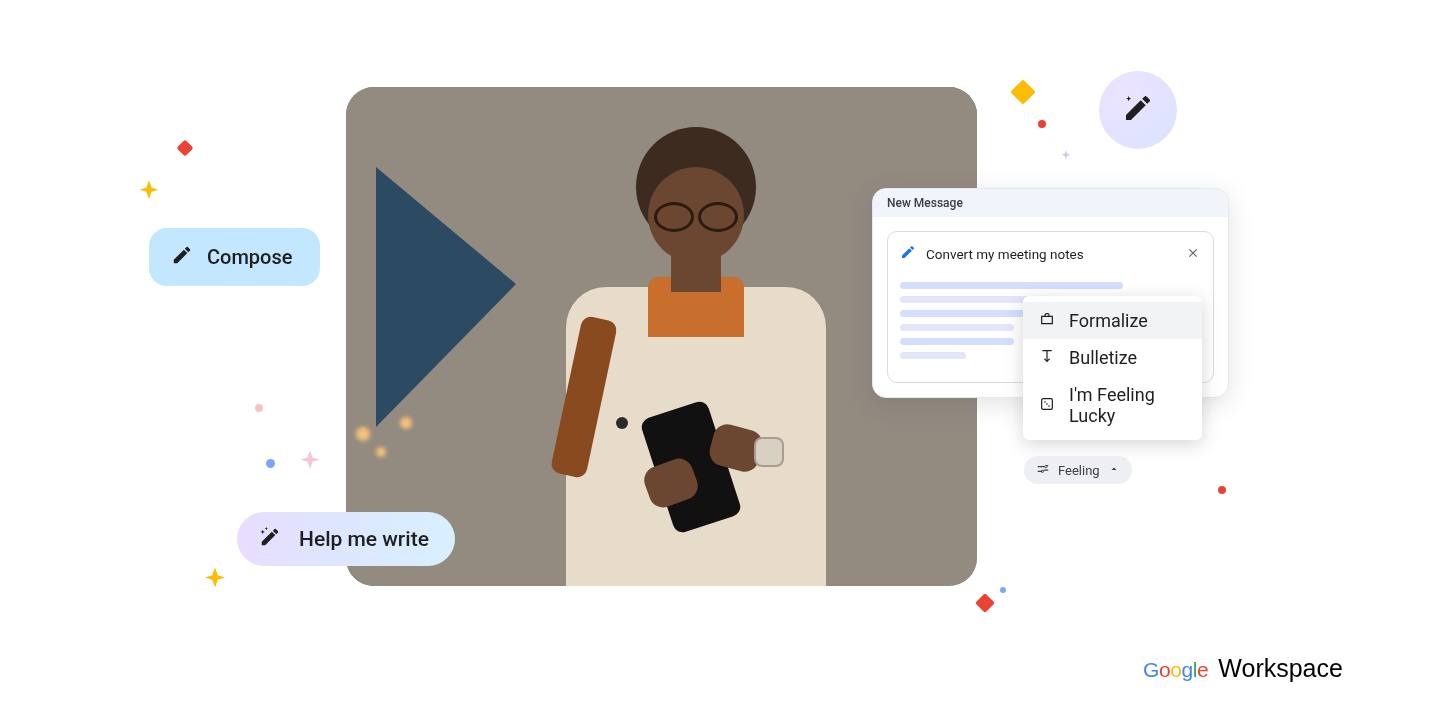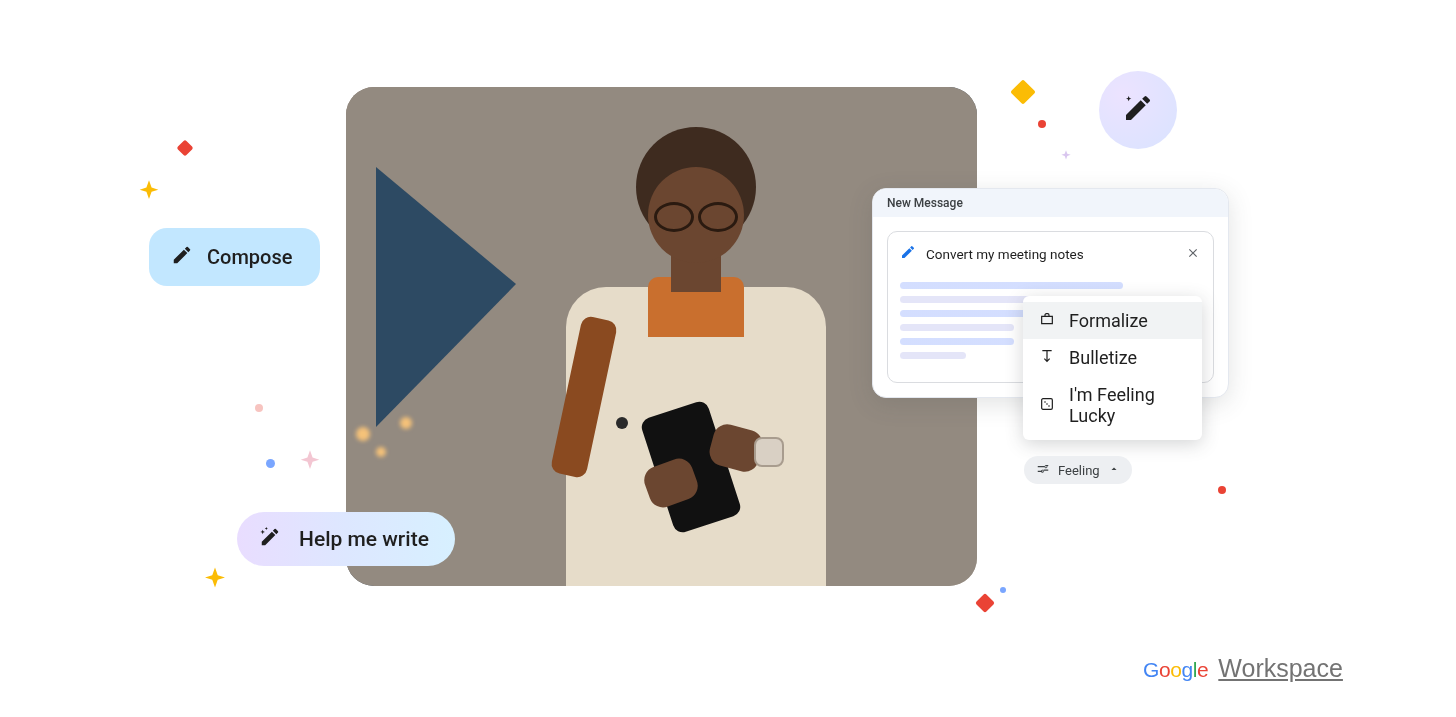--- a/index.html
+++ b/index.html
@@ -205,21 +205,21 @@
       position: absolute;
       left: 1143px;
       top: 654px;
       display: flex;
       align-items: baseline;
       gap: 10px;
       font-family: 'Product Sans', 'Google Sans', Arial, sans-serif;
     }
     .g-word { font-size: 21px; font-weight: 500; letter-spacing: -.4px; }
     .g-blue { color:#4285F4; } .g-red { color:#EA4335; } .g-yellow { color:#FBBC05; } .g-green{ color:#34A853; }
-    .ws-word { font-size: 25px; color:#737373; font-weight: 400; text-decoration: underline; }
+    .ws-word { font-size: 25px; color:#000000; font-weight: 400; }
   </style>
 </head>
 <body>
 
 <span class="spark diamond" style="left:179px; top:142px; width:12px; height:12px; background:#ea4335;"></span>
 <span class="spark" style="left:135px; top:178px;">
   <svg width="28" height="28" viewBox="0 0 24 24">
       <path fill="#fbbc05" d="M12 2l2.2 6.2L20 10l-5.8 1.8L12 18l-2.2-6.2L4 10l5.8-1.8z"></path>
     </svg>
 </span>

